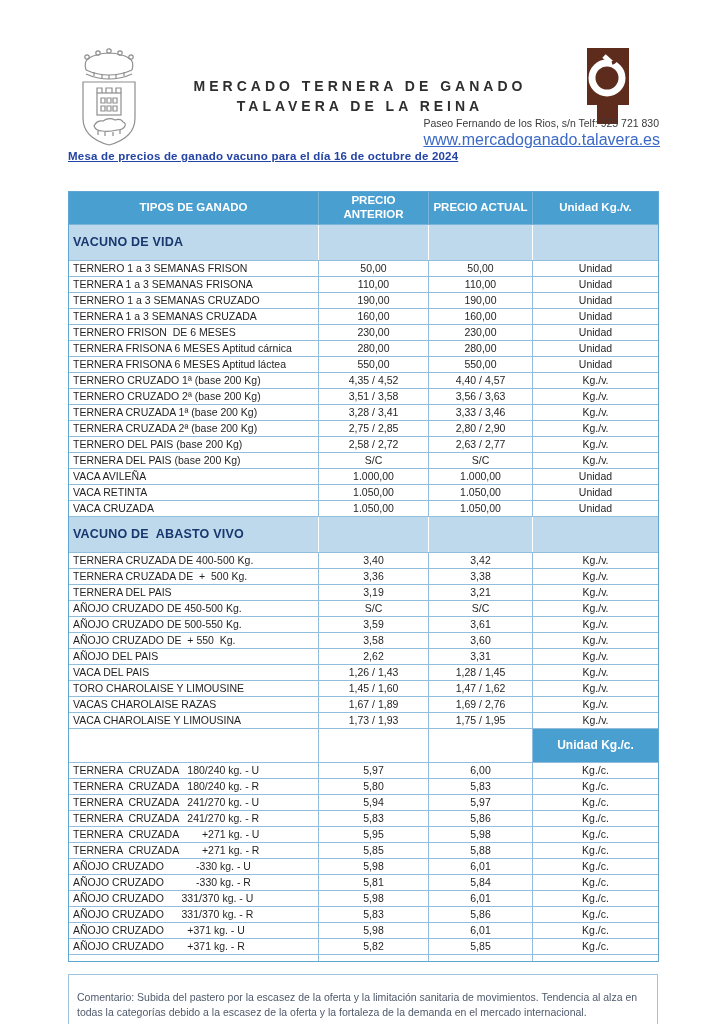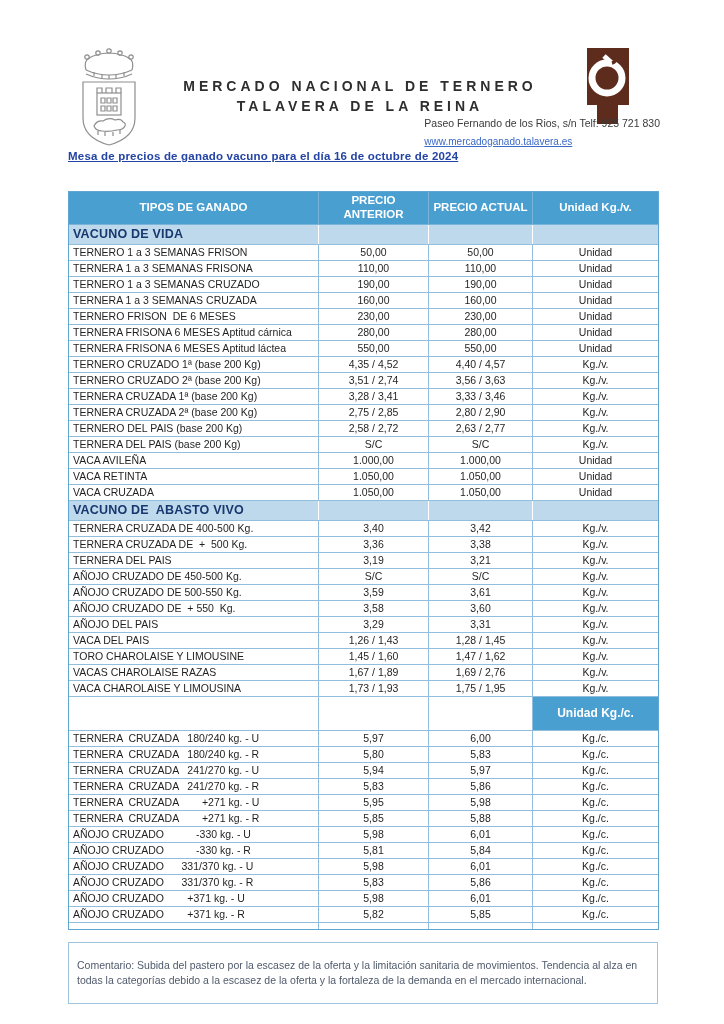--- a/index.html
+++ b/index.html
@@ -10,40 +10,40 @@
     color: #212121; overflow: hidden;
   }
   .crest { position: absolute; left: 74px; top: 48px; width: 70px; height: 102px; }
   .orgname { position: absolute; left: 150px; top: 76px; width: 420px; text-align: center; color: #2e2e2e; }
   .orgname .l1, .orgname .l2 {
     font-size: 14px; font-weight: bold; letter-spacing: 4px; line-height: 20px; white-space: nowrap;
   }
   .logo { position: absolute; left: 584px; top: 48px; width: 48px; height: 76px; }
   .contact { position: absolute; right: 64px; top: 116px; text-align: left; }
   .contact .addr { font-size: 10.5px; color: #3a3a3a; line-height: 15px; }
-  .contact .web { font-size: 10px; color: #3b69c6; text-decoration: underline; line-height: 15px; display: inline-block; cursor: pointer; }
+  .contact .web { font-size: 16px; color: #3b69c6; text-decoration: underline; line-height: 15px; display: inline-block; cursor: pointer; }
   .doc-title {
     position: absolute; left: 68px; top: 150px;
     font-size: 11.5px; font-weight: bold; color: #2444a5;
     text-decoration: underline; letter-spacing: 0.2px;
   }
   .table-wrap { position: absolute; left: 68px; top: 191px; width: 590px; }
   table { width: 100%; border-collapse: collapse; table-layout: fixed; }
   col.c0 { width: 250px; } col.c1 { width: 110px; } col.c2 { width: 104px; } col.c3 { width: 126px; }
   th {
     background: #4a9fd1; color: #ffffff; font-size: 11.5px; font-weight: bold;
     border: 1px solid #7ab4d8; padding: 2px 2px; height: 32px; line-height: 1.2;
     text-align: center; vertical-align: middle;
   }
   td { border: 1px solid #92bedd; font-size: 10.5px; height: 16px; padding: 1px 4px; vertical-align: middle; }
   td.c-tipo { text-align: left; white-space: pre; color: #1f1f1f; }
   td.c-val { text-align: center; color: #1f1f1f; }
   tr.section-row td {
     background: #bfd9ec; border: 1px solid #ffffff; border-bottom: 1px solid #92bedd;
-    height: 20px;
+    height: 36px;
   }
   td.section-title {
     color: #17376e; font-size: 12.5px; font-weight: bold; white-space: pre; letter-spacing: 0.2px;
   }
   tr.unit-row td.blank { background: #ffffff; }
   td.unit-label {
     background: #4a9fd1; color: #ffffff; font-weight: bold; font-size: 12px;
     text-align: center; height: 34px;
   }
   tr.tail-row td { height: 7px; padding: 0; }
@@ -74,21 +74,21 @@
     <rect x="23" y="45" width="24" height="22"></rect>
     <path d="M23,45 v-5 h5 v5 M32,45 v-5 h6 v5 M42,45 v-5 h5 v5"></path>
     <path d="M27,50 h4 v5 h-4 z M33,50 h4 v5 h-4 z M39,50 h4 v5 h-4 z M27,58 h4 v5 h-4 z M33,58 h4 v5 h-4 z M39,58 h4 v5 h-4 z"></path>
 
     <path d="M20,78 q3,-6 9,-5 q6,-4 12,-1 q6,-2 8,2 q3,1 2,4 q-2,4 -8,4 q-8,2 -15,1 q-6,0 -8,-5 z"></path>
     <path d="M24,83 v4 M31,84 v4 M39,84 v4 M46,82 v4"></path>
   </svg>
 </div>
 
 <div class="orgname">
-  <div class="l1">MERCADO  NACIONAL  DE  TERNERO</div>
+  <div class="l1">MERCADO  TERNERA  DE  GANADO</div>
   <div class="l2">TALAVERA  DE  LA  REINA</div>
 </div>
 
 <div class="logo">
   <svg width="48" height="76" viewBox="0 0 48 76">
     <rect x="3" y="0" width="42" height="57" fill="#5d2c1d"></rect>
     <rect x="13" y="57" width="21" height="19" fill="#5d2c1d"></rect>
     <circle cx="23" cy="30" r="15" stroke="#ffffff" stroke-width="7" fill="none"></circle>
     <path d="M20,8 l10,9" stroke="#ffffff" stroke-width="5"></path>
     <path d="M24,5 q7,-2 8,5 q0,4 -4,5" stroke="#5d2c1d" stroke-width="3.5" fill="none"></path>
@@ -168,21 +168,21 @@
           <td class="c-val">Unidad</td>
         </tr>
         <tr>
           <td class="c-tipo">TERNERO CRUZADO 1ª (base 200 Kg)</td>
           <td class="c-val">4,35 / 4,52</td>
           <td class="c-val">4,40 / 4,57</td>
           <td class="c-val">Kg./v.</td>
         </tr>
         <tr>
           <td class="c-tipo">TERNERO CRUZADO 2ª (base 200 Kg)</td>
-          <td class="c-val">3,51 / 2,74</td>
+          <td class="c-val">3,51 / 3,58</td>
           <td class="c-val">3,56 / 3,63</td>
           <td class="c-val">Kg./v.</td>
         </tr>
         <tr>
           <td class="c-tipo">TERNERA CRUZADA 1ª (base 200 Kg)</td>
           <td class="c-val">3,28 / 3,41</td>
           <td class="c-val">3,33 / 3,46</td>
           <td class="c-val">Kg./v.</td>
         </tr>
         <tr>
@@ -258,21 +258,21 @@
           <td class="c-val">Kg./v.</td>
         </tr>
         <tr>
           <td class="c-tipo">AÑOJO CRUZADO DE  + 550  Kg.</td>
           <td class="c-val">3,58</td>
           <td class="c-val">3,60</td>
           <td class="c-val">Kg./v.</td>
         </tr>
         <tr>
           <td class="c-tipo">AÑOJO DEL PAIS</td>
-          <td class="c-val">3,29</td>
+          <td class="c-val">2,62</td>
           <td class="c-val">3,31</td>
           <td class="c-val">Kg./v.</td>
         </tr>
         <tr>
           <td class="c-tipo">VACA DEL PAIS</td>
           <td class="c-val">1,26 / 1,43</td>
           <td class="c-val">1,28 / 1,45</td>
           <td class="c-val">Kg./v.</td>
         </tr>
         <tr>

